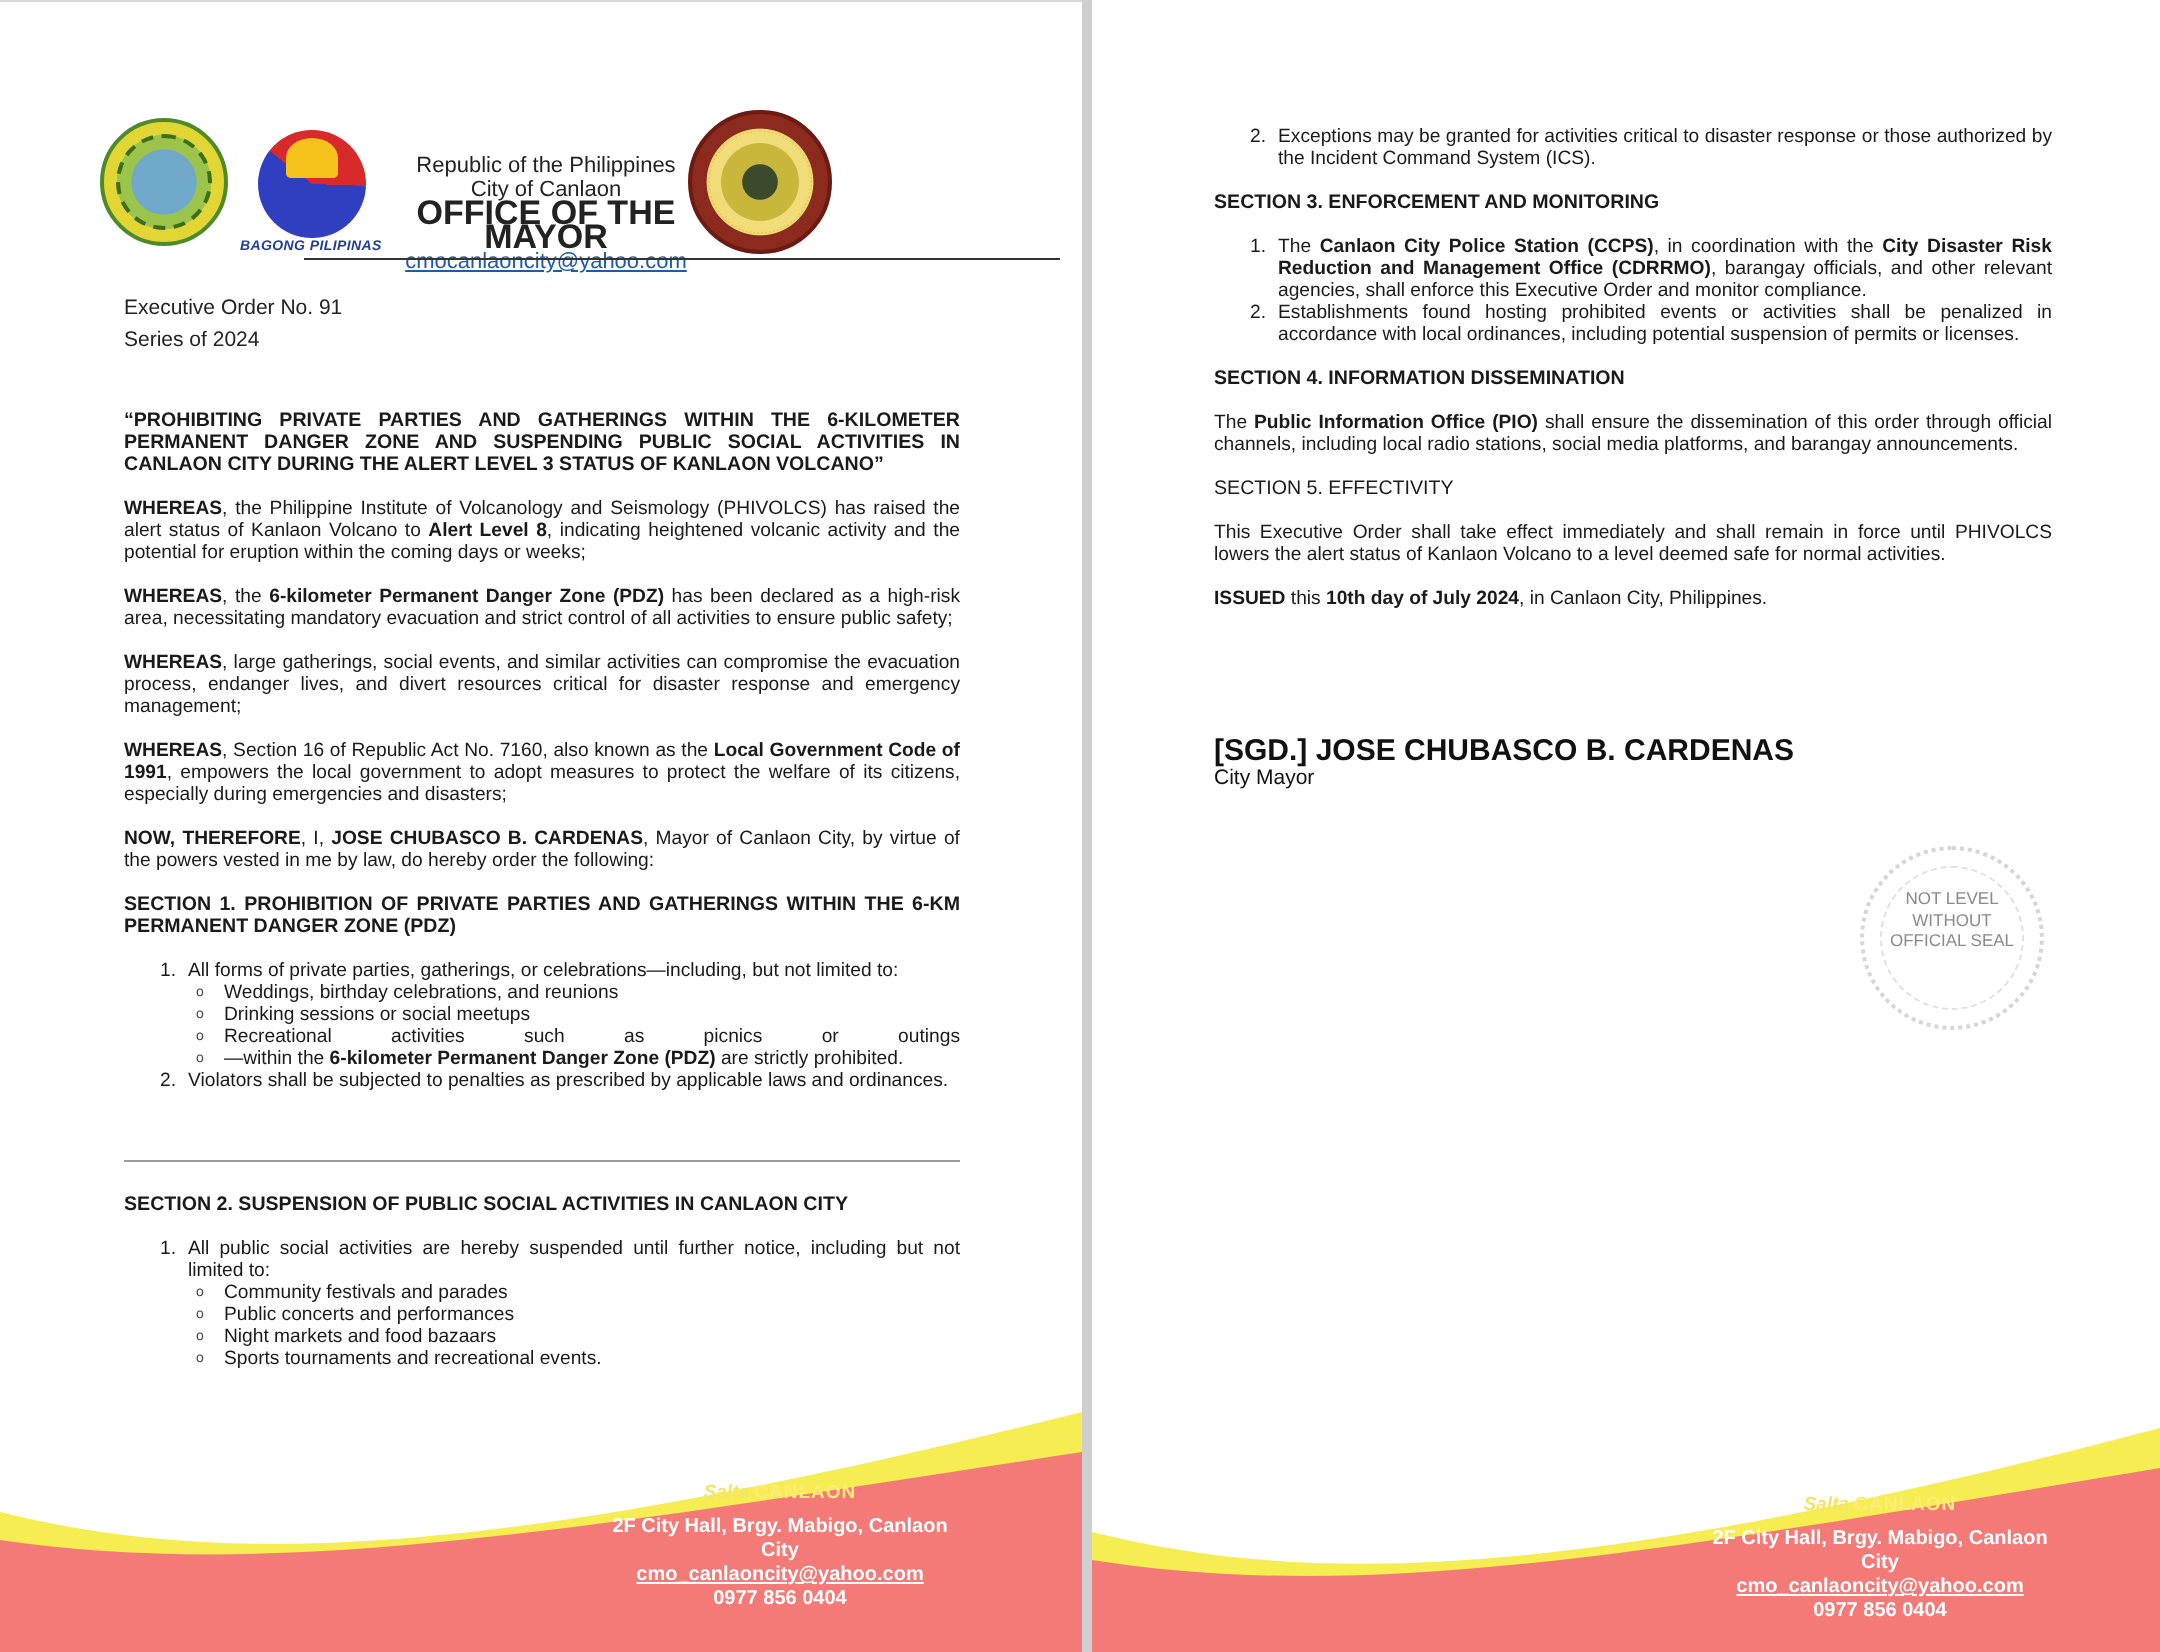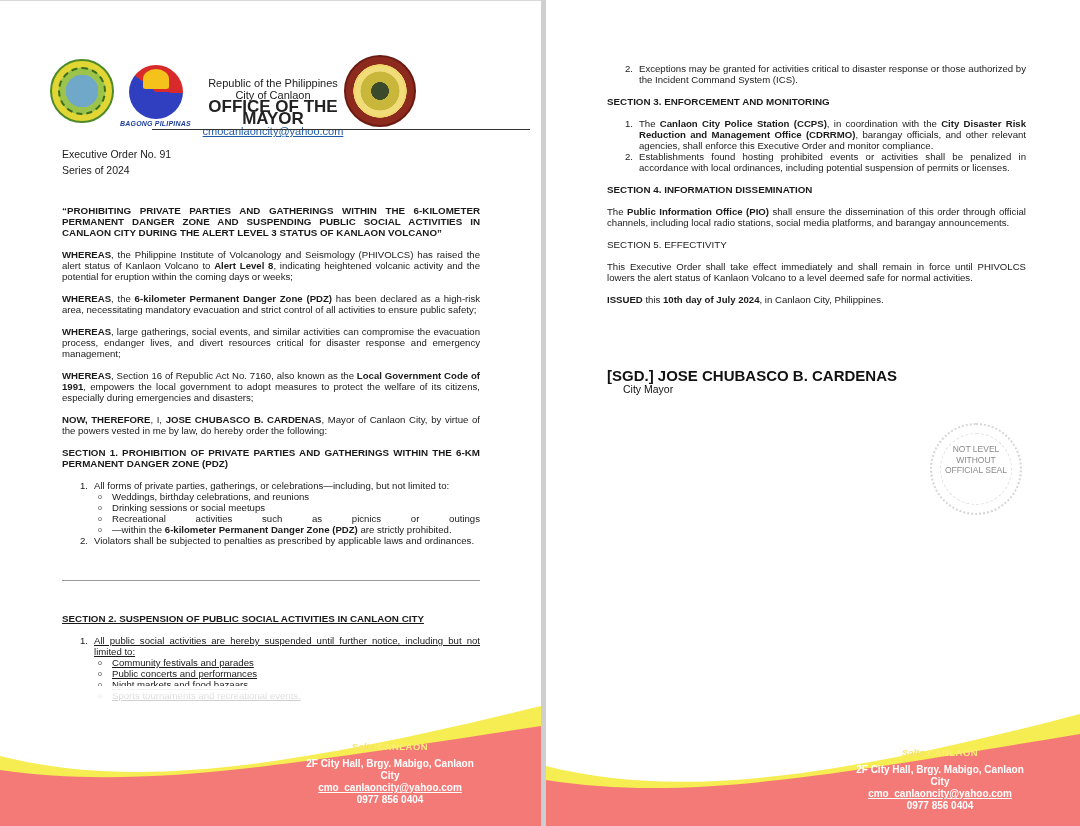--- a/index.html
+++ b/index.html
@@ -37,21 +37,21 @@
   .sec-plain { font-size: 9.8px; margin-bottom: 11px; }
   ol.items { list-style: none; padding-left: 18px; }
   ol.items > li { position: relative; padding-left: 14px; margin-bottom: 0; }
   ol.items > li .num { position: absolute; left: 0; top: 0; }
   ul.sub { list-style: none; padding-left: 18px; }
   ul.sub li { position: relative; padding-left: 14px; text-align: left; }
   ul.sub li::before { content: "o"; position: absolute; left: 0; top: 0; font-size: 7px; color: #444; }
   .rule-mid { position: absolute; left: 62px; top: 579px; width: 418px; height: 1px; background: #9a9a9a; }
 
   .sig-name { position: absolute; left: 607px; top: 370px; font-weight: bold; font-size: 15px; line-height: 12px; }
-  .sig-title { position: absolute; left: 607px; top: 383px; font-size: 10.5px; line-height: 12px; margin-left: 16px; }
+  .sig-title { position: absolute; left: 607px; top: 383px; font-size: 10.5px; line-height: 12px; }
 
   .stamp { position: absolute; left: 930px; top: 423px; width: 92px; height: 92px; border-radius: 50%; border: 2px dotted #d6d6d6; }
   .stamp::before { content: ""; position: absolute; inset: 8px; border-radius: 50%; border: 1px dashed #e0e0e0; }
   .stamp-text { position: absolute; left: 0; top: 19px; width: 100%; text-align: center; font-size: 8.5px; line-height: 10.5px; color: #8a8a8a; }
 
   
   .footer { position: absolute; left: 0; bottom: 0; width: 100%; height: 140px; }
   .footer svg { position: absolute; left: 0; top: 0; width: 100%; height: 100%; }
   .footer-info { position: absolute; text-align: center; color: #fff; font-weight: bold; font-size: 10px; line-height: 12px; }
   .brand { font-size: 9.5px; line-height: 12px; font-style: italic; color: #f5e46a; }
@@ -112,21 +112,21 @@
       </li>
       <li>
         <span class="num">2.</span>
         <span>Violators shall be subjected to penalties as prescribed by applicable laws and ordinances.</span>
       </li>
     </ol>
   </div>
 
   <div class="rule-mid"></div>
 
-  <div class="doc" style="left:62px; top:612px; width:418px;text-decoration:underline;">
+  <div class="doc" style="left:62px; top:596px; width:418px;">
     <div class="sec-head">SECTION 2. SUSPENSION OF PUBLIC SOCIAL ACTIVITIES IN CANLAON CITY</div>
     <ol class="items">
       <li>
         <span class="num">1.</span>
         <span>All public social activities are hereby suspended until further notice, including but not limited to:</span>
         <ul class="sub" style="margin-left:-14px;">
           <li>Community festivals and parades</li>
           <li>Public concerts and performances</li>
           <li>Night markets and food bazaars</li>
           <li>Sports tournaments and recreational events.</li>

